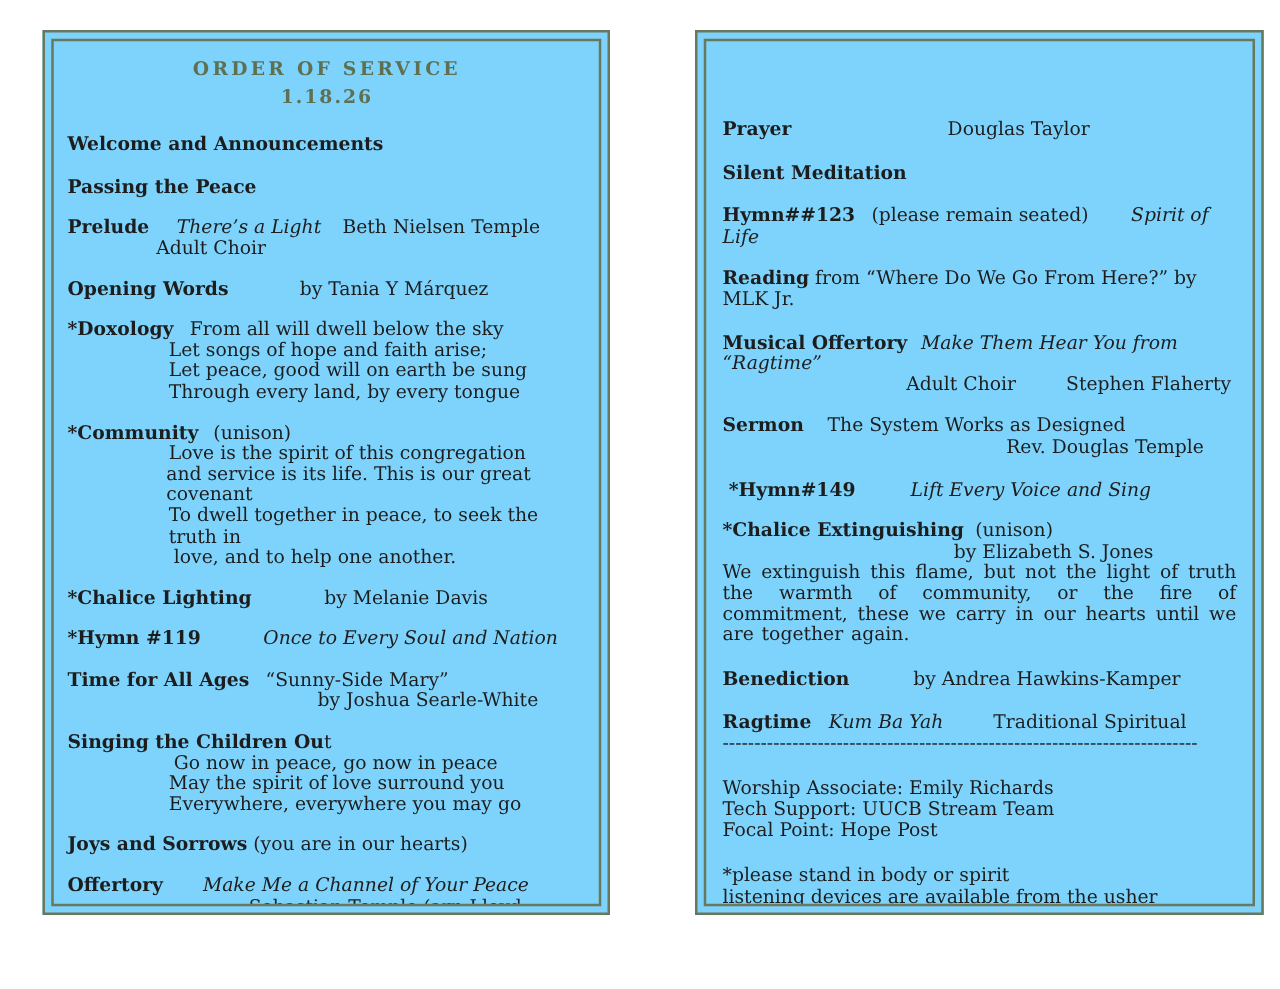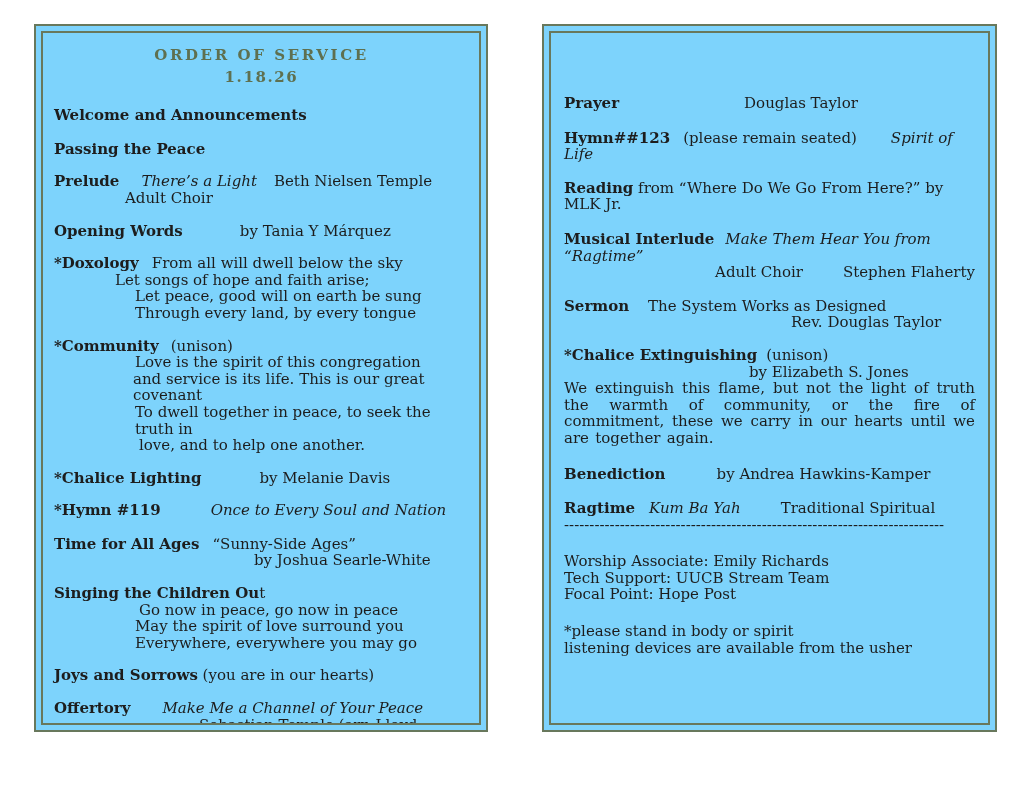--- a/index.html
+++ b/index.html
@@ -25,21 +25,21 @@
     box-sizing:border-box;
     background:#7dd3fc;
   }
   .page-inner{
     border:2px solid var(--green);
     height:100%;
     box-sizing:border-box;
     overflow:hidden;
   }
   #left-page{left:34px;width:454px;}
-  #right-page{left:542px;width:455px;}
+  #right-page{left:556px;width:455px;}
   .content{
     padding:10px 10px 0 11px;
     font-size:15px;
     line-height:16.6px;
   }
   #right-page .content{padding-left:13px;padding-right:13px;}
   .title{
     text-align:center;
     color:var(--title-green);
     font-weight:bold;
@@ -70,56 +70,58 @@
     <div class="content">
       <div class="title">ORDER OF SERVICE</div>
       <div class="date">1.18.26</div>
       <div id="left-lines">
           <div class="line" style="margin-top: 22px;"><span class="s-b">Welcome and Announcements</span></div>
           <div class="line" style="margin-top: 17px;"><span class="s-b">Passing the Peace</span></div>
           <div class="line" style="margin-top: 16px;"><span class="s-b">Prelude</span><span class="s-i" style="margin-left: 22px;">There’s a Light</span><span class="s-r" style="margin-left: 17px;">Beth Nielsen Temple</span></div>
           <div class="line" style="margin-left: 71px;"><span class="s-r">Adult Choir</span></div>
           <div class="line" style="margin-top: 16px;"><span class="s-b">Opening Words</span><span class="s-r" style="margin-left: 57px;">by Tania Y Márquez</span></div>
           <div class="line" style="margin-top: 16px;"><span class="s-b">*Doxology</span><span class="s-r" style="margin-left: 13px;">From all will dwell below the sky</span></div>
-          <div class="line" style="margin-left: 61px;"><span class="s-r">Let songs of hope and faith arise;</span></div>
+          <div class="line" style="margin-left: 81px;"><span class="s-r">Let songs of hope and faith arise;</span></div>
           <div class="line" style="margin-left: 81px;"><span class="s-r">Let peace, good will on earth be sung</span></div>
           <div class="line" style="margin-left: 81px;"><span class="s-r">Through every land, by every tongue</span></div>
           <div class="line" style="margin-top: 16px;"><span class="s-b">*Community</span><span class="s-r" style="margin-left: 12px;">(unison)</span></div>
           <div class="line" style="margin-left: 81px;"><span class="s-r">Love is the spirit of this congregation</span></div>
           <div class="line" style="margin-left: 79px;"><span class="s-r">and service is its life. This is our great covenant</span></div>
           <div class="line" style="margin-left: 81px;"><span class="s-r">To dwell together in peace, to seek the truth in</span></div>
           <div class="line" style="margin-left: 85px;"><span class="s-r">love, and to help one another.</span></div>
           <div class="line" style="margin-top: 16px;"><span class="s-b">*Chalice Lighting</span><span class="s-r" style="margin-left: 58px;">by Melanie Davis</span></div>
           <div class="line" style="margin-top: 16px;"><span class="s-b">*Hymn #119</span><span class="s-i" style="margin-left: 50px; text-align: center;">Once to Every Soul and Nation</span></div>
-          <div class="line" style="margin-top: 17px;"><span class="s-b">Time for All Ages</span><span class="s-r" style="margin-left: 13px;">“Sunny-Side Ages”</span></div>
+          <div class="line" style="margin-top: 17px;"><span class="s-b">Time for All Ages</span><span class="s-r" style="margin-left: 13px;">“Sunny-Side Mary”</span></div>
           <div class="line" style="margin-left: 200px;"><span class="s-r">by Joshua Searle-White</span></div>
           <div class="line" style="margin-top: 16px;"><span class="s-b">Singing the Children Ou</span><span class="s-r">t</span></div>
           <div class="line" style="margin-left: 85px;"><span class="s-r">Go now in peace, go now in peace</span></div>
           <div class="line" style="margin-left: 81px;"><span class="s-r">May the spirit of love surround you</span></div>
           <div class="line" style="margin-left: 81px;"><span class="s-r">Everywhere, everywhere you may go</span></div>
           <div class="line" style="margin-top: 16px;"><span class="s-b">Joys and Sorrows</span><span class="s-r"> (you are in our hearts)</span></div>
           <div class="line" style="margin-top: 16px;"><span class="s-b">Offertory</span><span class="s-i" style="margin-left: 32px;">Make Me a Channel of Your Peace</span></div>
           <div class="line" style="margin-left: 145px;"><span class="s-r">Sebastian Temple (arr. Lloyd Larson)</span></div>
           <div class="line"><span class="s-i">Special Collection today is for “One Plate One Community”</span></div>
         </div>
     </div>
   </div>
 </div>
 
 <div class="page" id="right-page">
   <div class="page-inner">
     <div class="content">
       <div id="right-lines">
           <div class="line" style="margin-top: 52px;"><span class="s-b">Prayer</span><span class="s-r" style="margin-left: 125px;">Douglas Taylor</span></div>
+          <div class="line" style="margin-top: 18px;"><span class="s-b">Silent Meditation</span></div>
           <div class="line" style="margin-top: 18px;"><span class="s-b">Hymn##123</span><span class="s-r" style="margin-left: 13px;">(please remain seated)</span><span class="s-i" style="margin-left: 34px;">Spirit of Life</span></div>
           <div class="line" style="margin-top: 17px;"><span class="s-b">Reading</span><span class="s-r"> from “Where Do We Go From Here?” by MLK Jr.</span></div>
-          <div class="line" style="margin-top: 18px;"><span class="s-b">Musical Interlude</span><span class="s-i" style="margin-left: 11px;">Make Them Hear You from “Ragtime”</span></div>
-          <div class="line" style="margin-left: 147px; text-align: right;"><span class="s-r">Adult Choir</span><span class="s-r" style="margin-left: 40px;">Stephen Flaherty</span></div>
+          <div class="line" style="margin-top: 18px;"><span class="s-b">Musical Offertory</span><span class="s-i" style="margin-left: 11px;">Make Them Hear You from “Ragtime”</span></div>
+          <div class="line" style="margin-left: 147px;"><span class="s-r">Adult Choir</span><span class="s-r" style="margin-left: 40px;">Stephen Flaherty</span></div>
           <div class="line" style="margin-top: 17px;"><span class="s-b">Sermon</span><span class="s-r" style="margin-left: 19px;">The System Works as Designed</span></div>
-          <div class="line" style="margin-left: 227px;"><span class="s-r">Rev. Douglas Taylor</span></div>
+          <div class="line" style="margin-left: 227px;"><span class="s-r">Rev. Douglas Temple</span></div>
+          <div class="line" style="margin-top: 18px; margin-left: 5px;"><span class="s-b">*Hymn#149</span><span class="s-i" style="margin-left: 44px;">Lift Every Voice and Sing</span></div>
           <div class="line" style="margin-top: 16px;"><span class="s-b">*Chalice Extinguishing</span><span class="s-r" style="margin-left: 9px;">(unison)</span></div>
           <div class="line" style="margin-left: 185px;"><span class="s-r">by Elizabeth S. Jones</span></div>
           <div class="line justify"><span class="s-r">We extinguish this flame, but not the light of truth the warmth of community, or the fire of commitment, these we carry in our hearts until we are together again.</span></div>
           <div class="line" style="margin-top: 19px;"><span class="s-b">Benediction</span><span class="s-r" style="margin-left: 51px;">by Andrea Hawkins-Kamper</span></div>
           <div class="line" style="margin-top: 18px;"><span class="s-b">Ragtime</span><span class="s-i" style="margin-left: 14px;">Kum Ba Yah</span><span class="s-r" style="margin-left: 40px;">Traditional Spiritual</span></div>
           <div class="line nowrap"><span class="s-r">---------------------------------------------------------------------------</span></div>
           <div class="line" style="margin-top: 20px;"><span class="s-r">Worship Associate: Emily Richards</span></div>
           <div class="line"><span class="s-r">Tech Support: UUCB Stream Team</span></div>
           <div class="line"><span class="s-r">Focal Point: Hope Post</span></div>
           <div class="line" style="margin-top: 20px;"><span class="s-r">*please stand in body or spirit</span></div>

